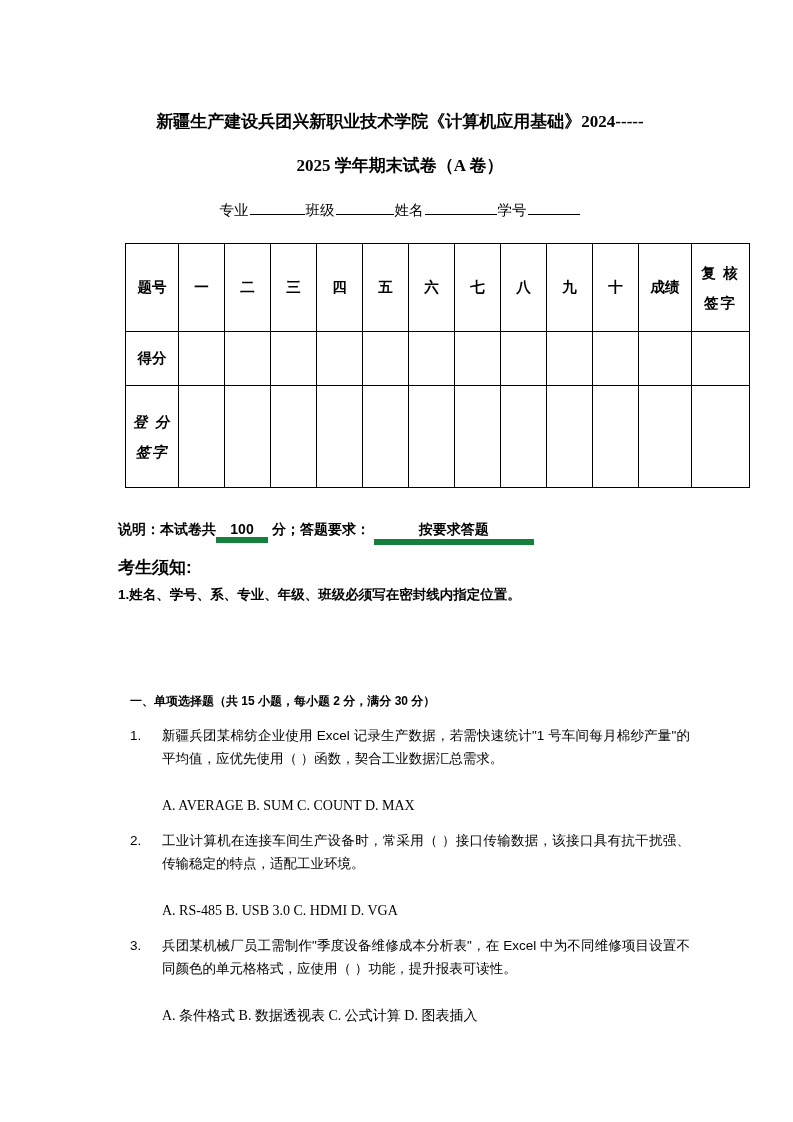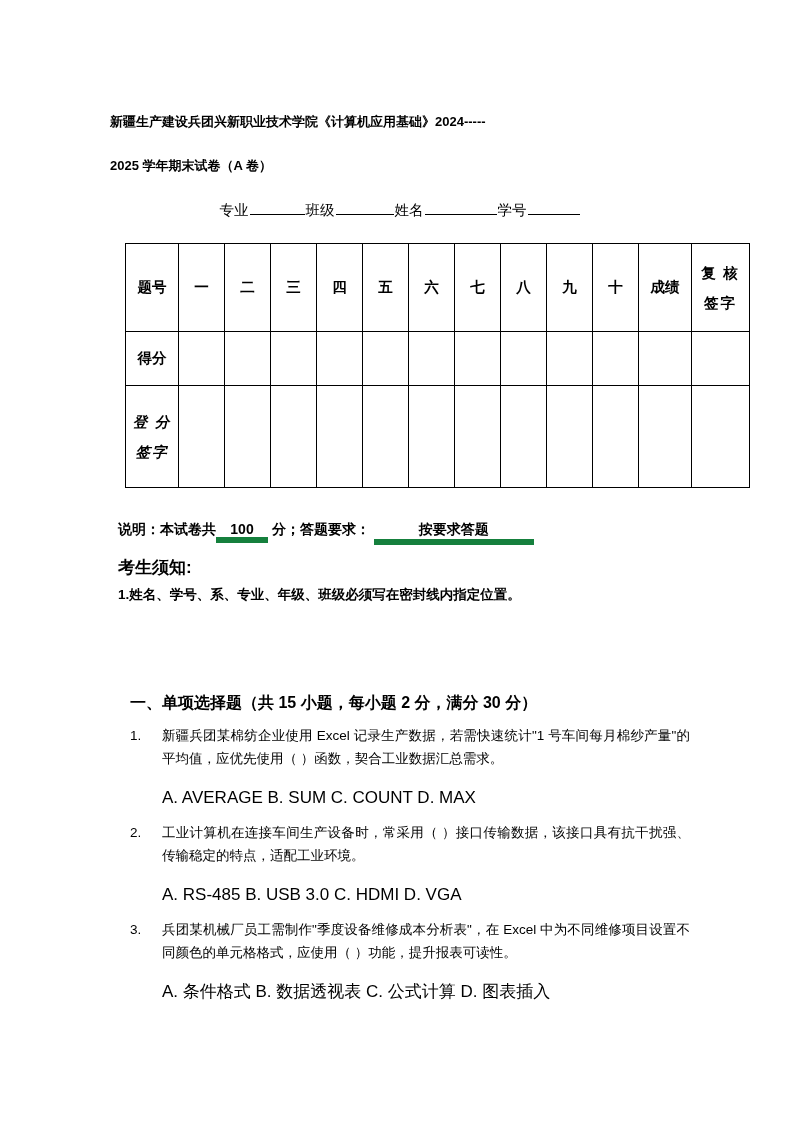--- a/index.html
+++ b/index.html
@@ -22,24 +22,24 @@
     width: 793px;
     height: 1122px;
   }
 
   
   .doc-title {
     position: absolute;
     left: 110px;
     top: 100px;
     width: 580px;
-    text-align: left;
-    font-family: Liberation Sans, sans-serif;
-    font-weight: bold;
-    font-size: 13px;
+    text-align: center;
+    font-family: Liberation Serif, serif;
+    font-weight: bold;
+    font-size: 17px;
     line-height: 44px;
     letter-spacing: 0px;
   }
   .doc-title .line1 { display: block; white-space: nowrap; }
   .doc-title .line2 { display: block; white-space: nowrap; }
 
   
   .info-line {
     position: absolute;
     left: 110px;
@@ -141,21 +141,21 @@
     font-weight: bold;
     line-height: 29px;
     font-family: "Liberation Sans", "DejaVu Sans", sans-serif;
   }
 
   
   .section-heading {
     position: absolute;
     left: 130px;
     top: 693px;
-    font-size: 16px;
+    font-size: 12px;
     font-weight: bold;
     font-family: "Liberation Sans", "DejaVu Sans", sans-serif;
     white-space: nowrap;
   }
 
   
   .questions {
     position: absolute;
     left: 130px;
     top: 724px;
@@ -176,23 +176,24 @@
     text-align: left;
   }
   .q-stem {
     margin-left: 32px;
     font-size: 13.5px;
     line-height: 23px;
     text-align: justify;
   }
   .q-options {
     margin-left: 32px;
-    margin-top: 16px;
-    font-size: 17px;
+    margin-top: 24px;
+    font-size: 14px;
     line-height: 23px;
+    font-family: Liberation Serif, serif;
   }
 </style>
 </head>
 <body>
 
 <div class="page">
 
   <div class="doc-title">
     <span class="line1">新疆生产建设兵团兴新职业技术学院《计算机应用基础》2024-----</span>
     <span class="line2">2025 学年期末试卷（A 卷）</span>

